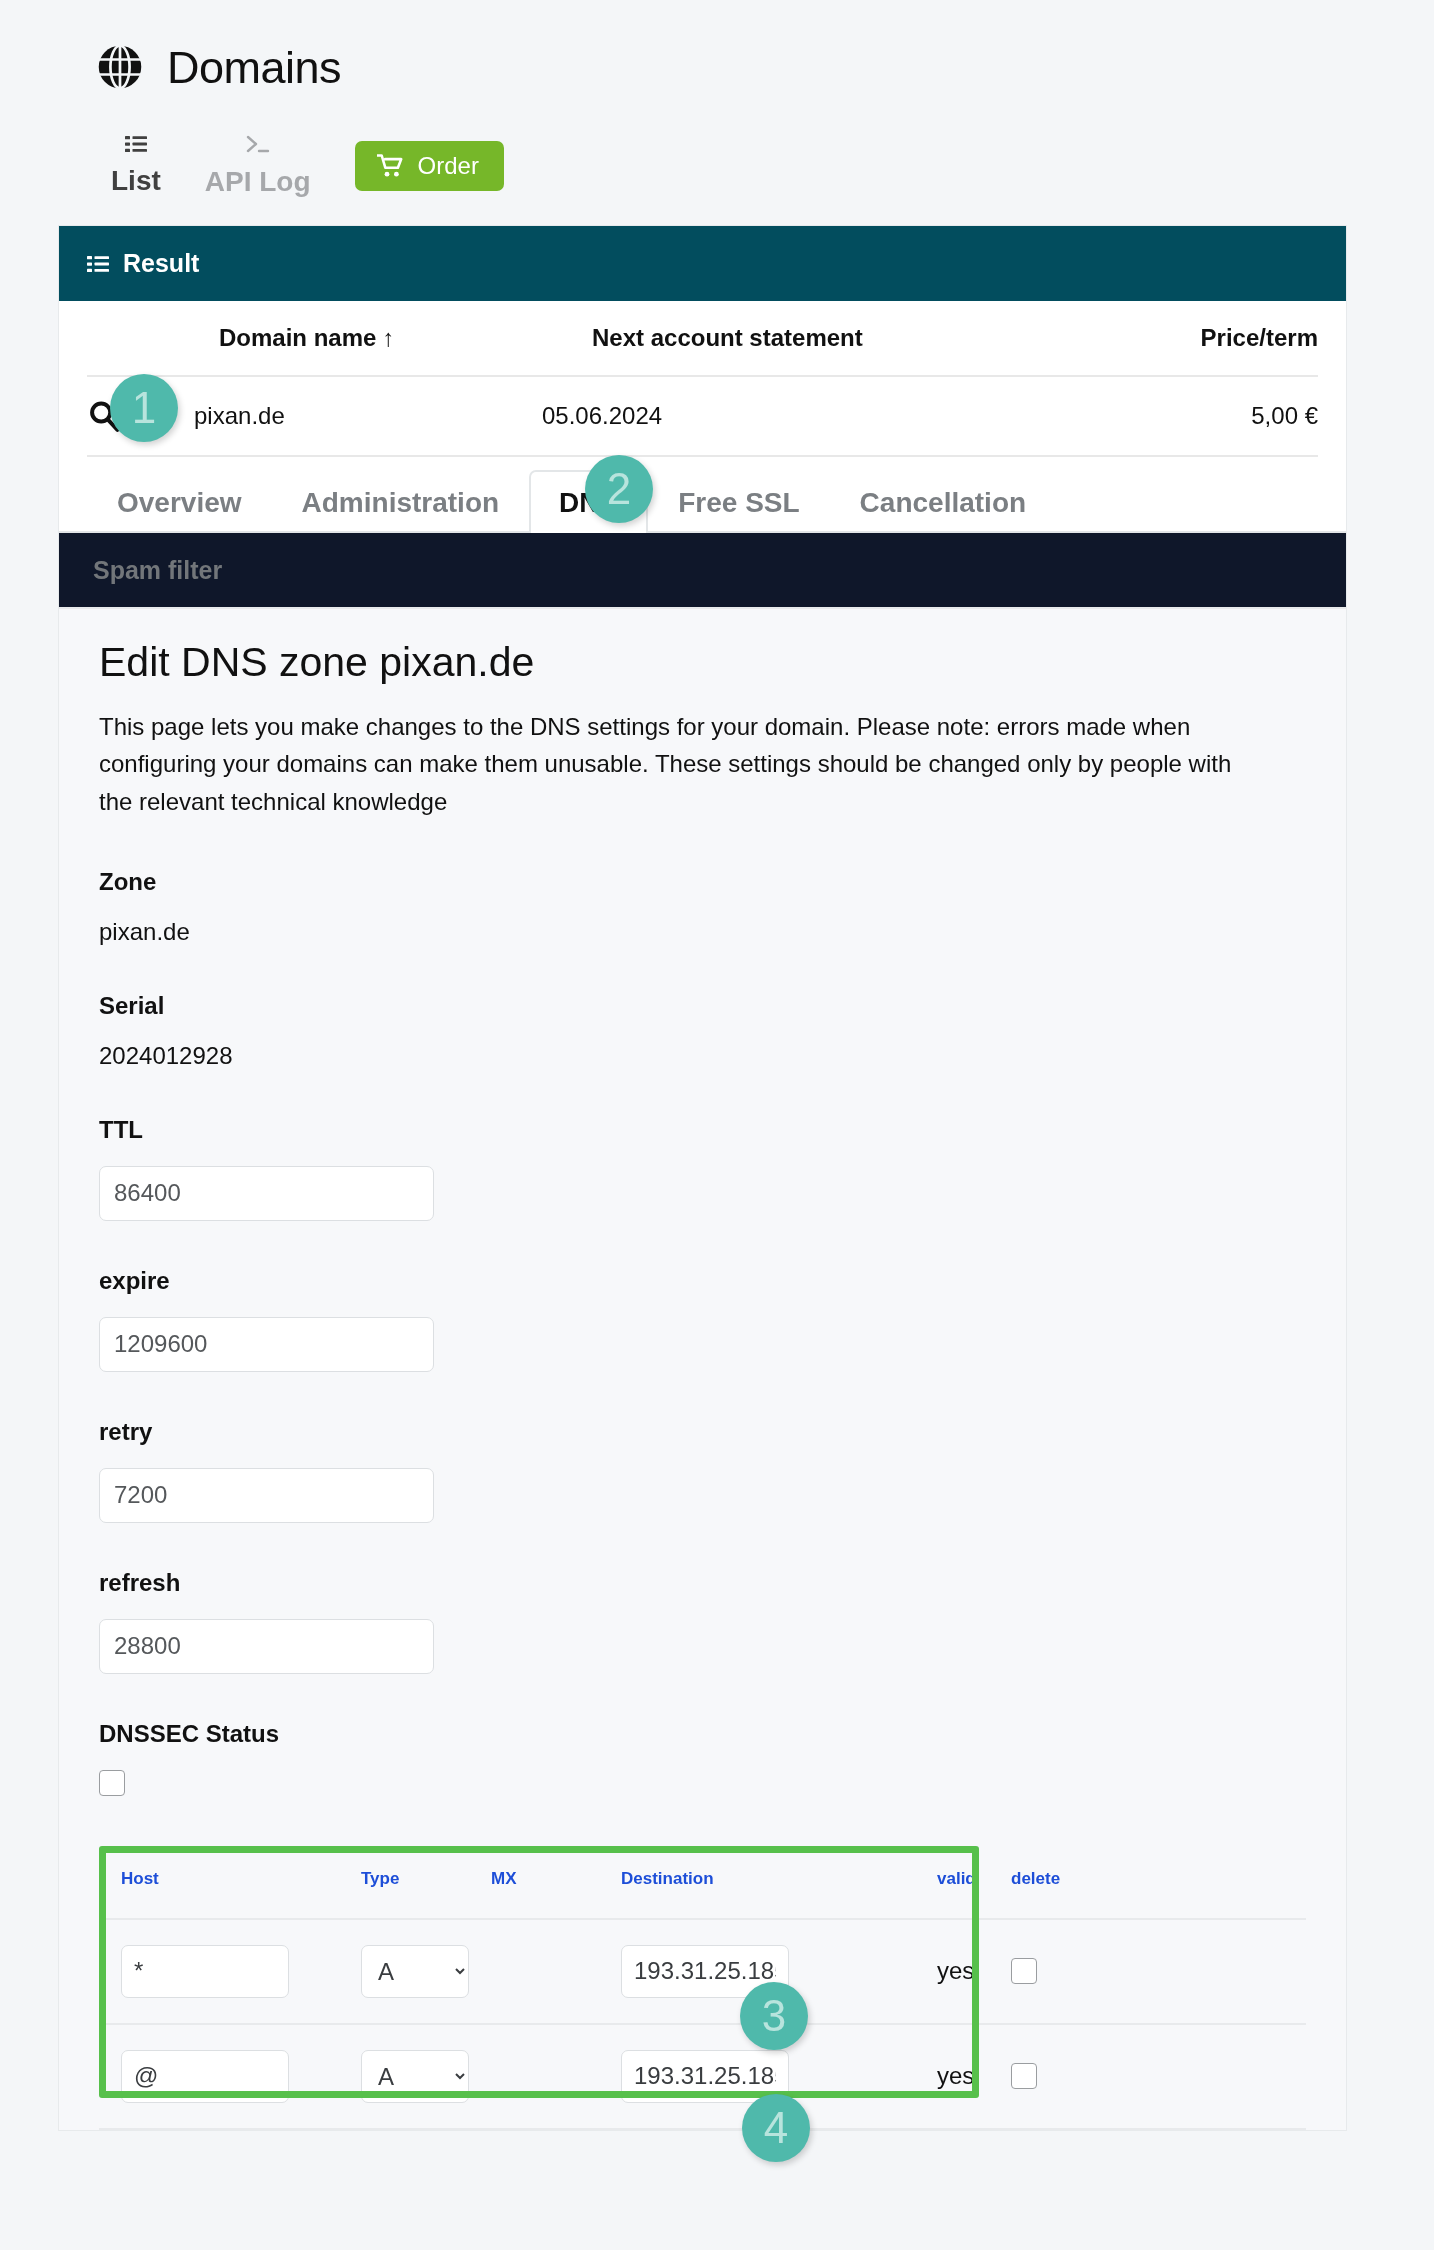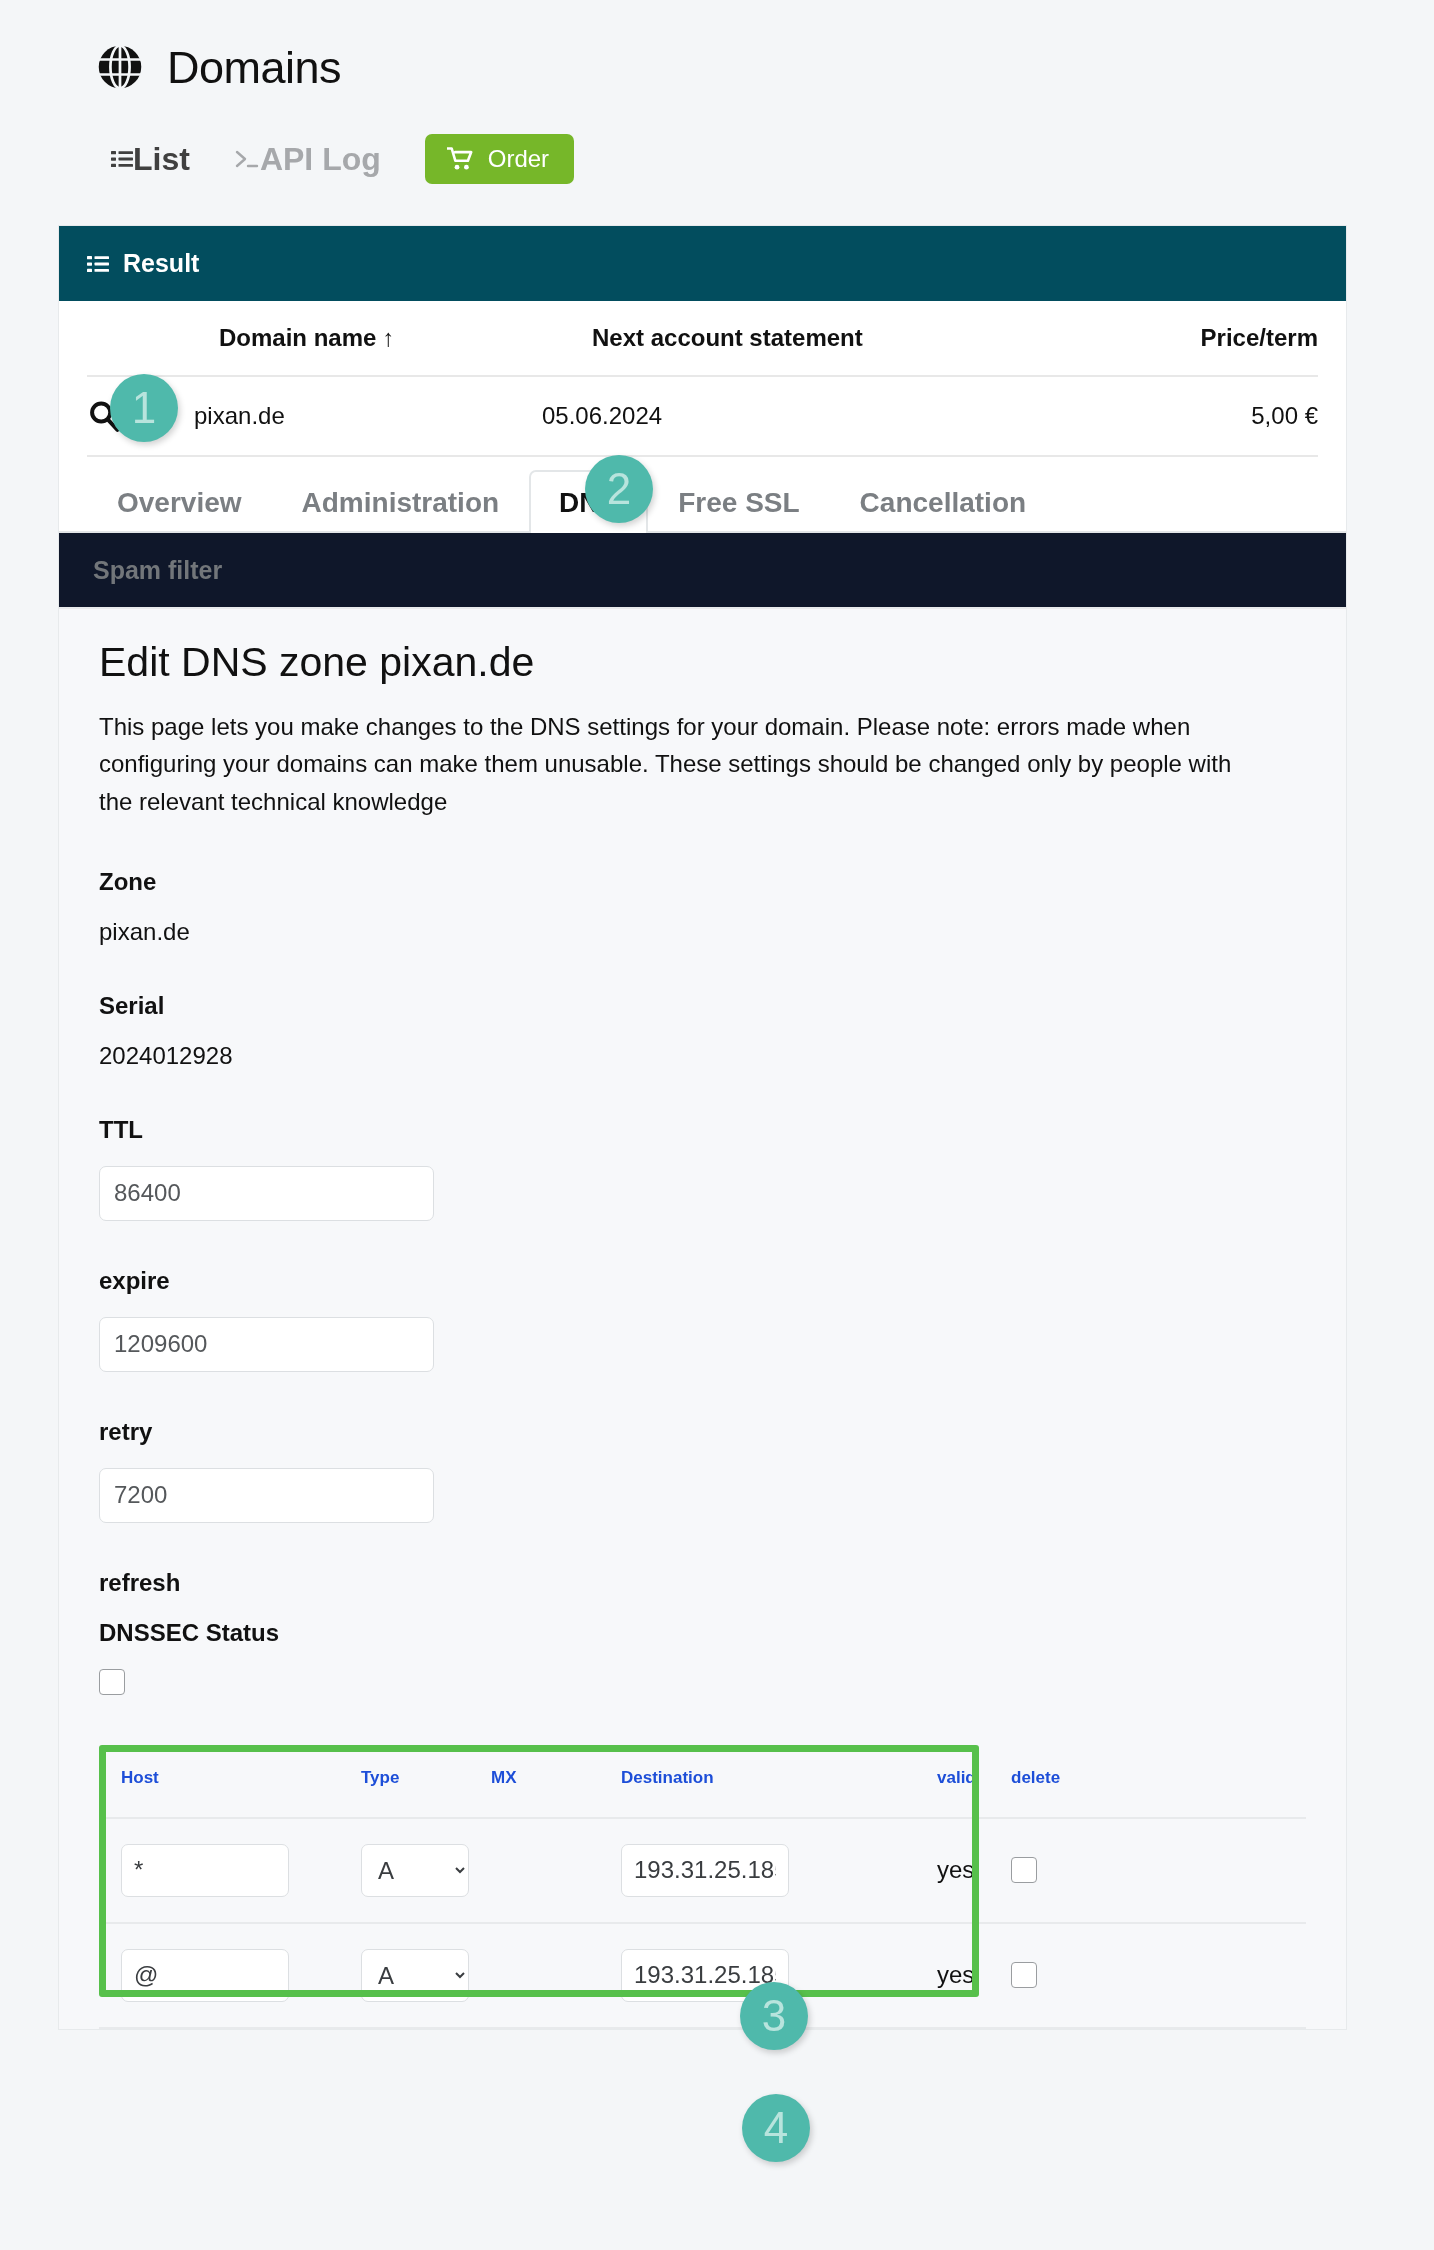--- a/index.html
+++ b/index.html
@@ -20,22 +20,22 @@
     font-size: 45px; font-weight: 400; color: #111; line-height: 1;
     letter-spacing: -0.5px;
   }
 
   
   .nav-row {
     display: flex; align-items: center; gap: 44px;
     margin: 42px 0 0 16px;
   }
   .nav-item {
-    display: flex; align-items: center; gap: 0;
-    font-size: 32px; font-weight: bold; cursor: pointer;
+    display: flex; align-items: center; gap: 12px;
+    font-size: 28px; font-weight: bold; cursor: pointer; flex-direction: column;
   }
   .nav-item.active { color: #404040; }
   .nav-item.muted { color: #a6a8ab; font-weight: bold; }
   .list-icon { width: 22px; height: 18px; display: block; }
   .prompt-icon { width: 26px; height: 20px; display: block; }
   .order-btn {
     display: flex; align-items: center; gap: 14px;
     background: #76b729; color: #fff;
     border: none; border-radius: 7px;
     padding: 11px 25px 11px 22px;
@@ -297,20 +297,21 @@
     <div class="fld-label">TTL</div>
     <input class="txt-input" type="text" value="86400" style="">
 
     <div class="fld-label">expire</div>
     <input class="txt-input" type="text" value="1209600" style="">
 
     <div class="fld-label">retry</div>
     <input class="txt-input" type="text" value="7200" style="">
 
     <div class="fld-label">refresh</div>
+    <input class="txt-input" type="text" value="28800" style="">
 
     <div class="fld-label">DNSSEC Status</div>
     <div class="dnssec-wrap">
       <input class="chk" type="checkbox" style="">
     </div>
 
     <div class="records">
       <div class="green-box"></div>
 
       <div class="rec-row rec-head">

